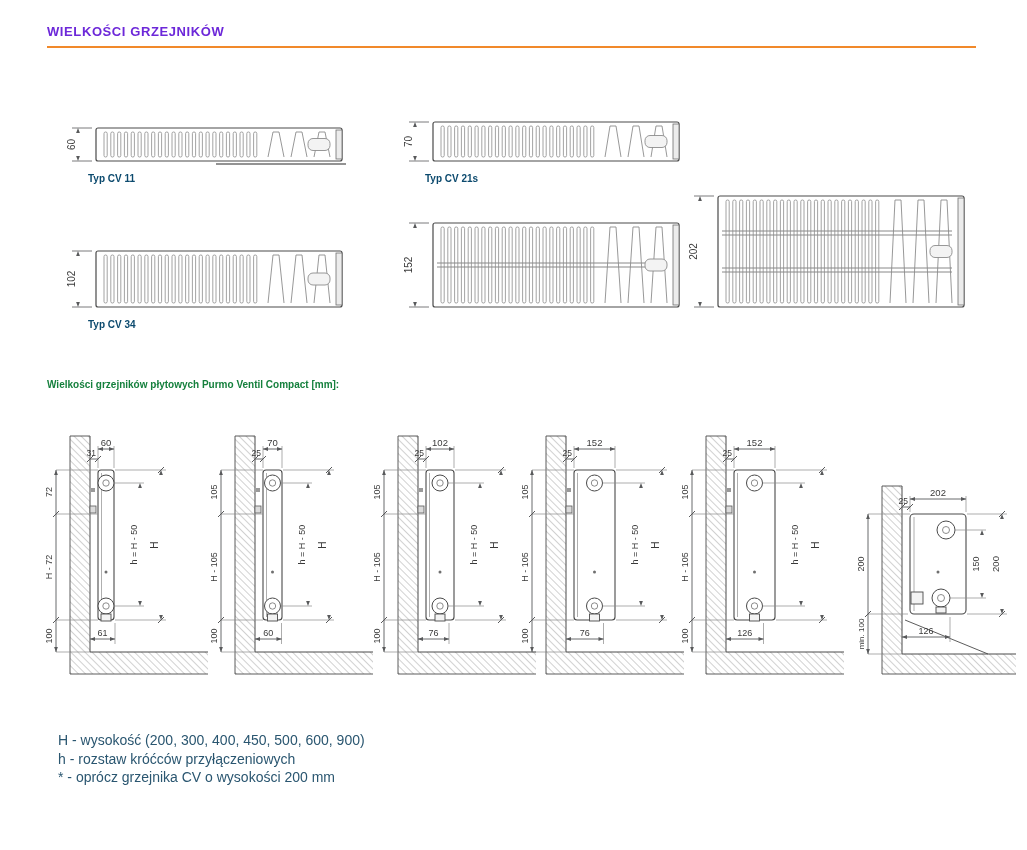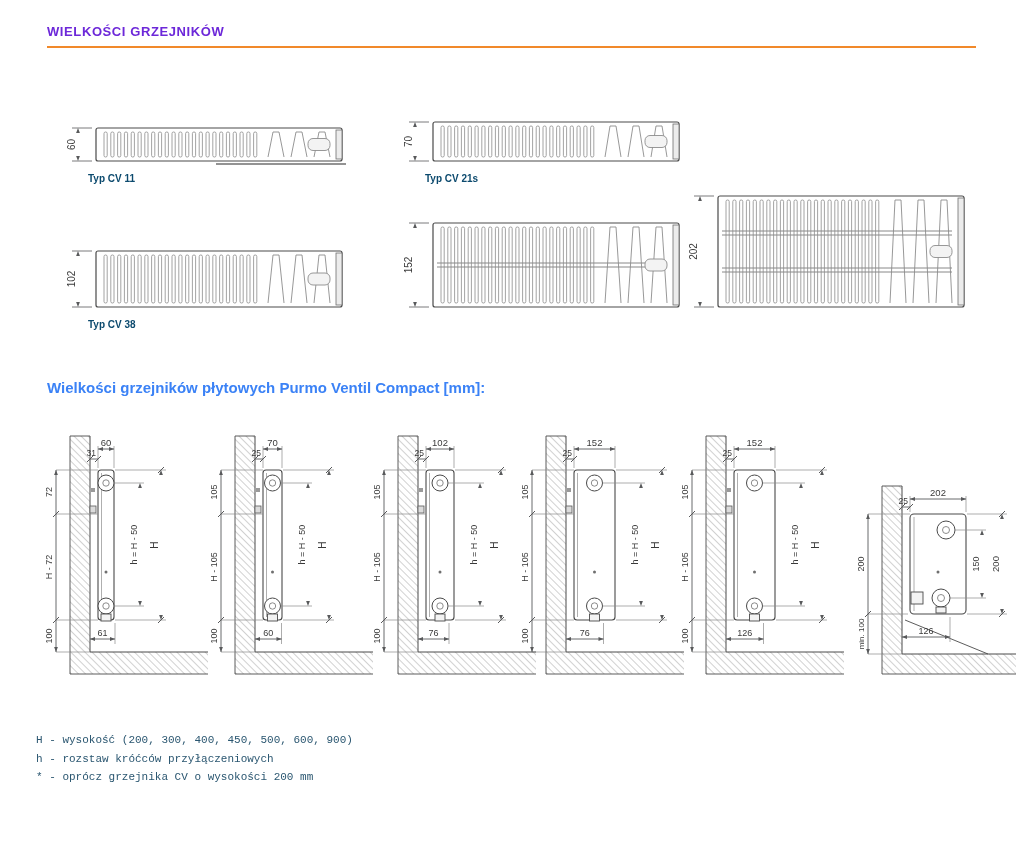--- a/index.html
+++ b/index.html
@@ -4,23 +4,23 @@
 <style>
   html,body{margin:0;padding:0;background:#ffffff;}
   body{width:1027px;height:850px;font-family:"Liberation Sans",sans-serif;}
   #app{position:relative;width:1027px;height:850px;background:#fff;overflow:hidden;}
   .page-title{position:absolute;left:47px;top:24px;font-size:13px;font-weight:bold;
               color:#6d28d9;letter-spacing:.6px;}
   .title-rule{position:absolute;left:47px;top:46px;width:929px;height:0;border-top:2px solid #F1892A;}
   .cs-block{position:absolute;}
   .cs-block svg{display:block;}
   .typ-label{margin:7px 0 0 30px;font-size:10px;font-weight:bold;color:#0C4A6E;}
-  .section-title{position:absolute;left:47px;top:379px;font-size:15px;font-weight:bold;color:#3b82f6;}
+  .section-title{position:absolute;left:47px;top:379px;font-size:10px;font-weight:bold;color:#15803d;}
   .sv-block{position:absolute;}
-  .legend{position:absolute;left:36px;top:731px;font-size:11px;color:#2A5670;line-height:18.5px;font-family:Liberation Mono, monospace;}
+  .legend{position:absolute;left:58px;top:731px;font-size:14px;color:#2A5670;line-height:18.5px;}
   .legend div{white-space:nowrap;}
   svg text{font-family:"Liberation Sans",sans-serif;}
 </style>
 </head>
 <body>
 
 <div id="app">
 
   <div class="page-title">WIELKOŚCI GRZEJNIKÓW</div>
   <div class="title-rule"></div>
@@ -137,21 +137,21 @@
         <rect x="175.20000000000005" y="9" width="3.2" height="48" fill="none" stroke="#8c8c8c" stroke-width="0.8" rx="1.5"></rect>
         <rect x="182.00000000000006" y="9" width="3.2" height="48" fill="none" stroke="#8c8c8c" stroke-width="0.8" rx="1.5"></rect>
         <rect x="188.80000000000007" y="9" width="3.2" height="48" fill="none" stroke="#8c8c8c" stroke-width="0.8" rx="1.5"></rect>
         <rect x="195.60000000000008" y="9" width="3.2" height="48" fill="none" stroke="#8c8c8c" stroke-width="0.8" rx="1.5"></rect>
         <path d="M210,57 L215,9 L221,9 L226,57" fill="none" stroke="#8c8c8c" stroke-width="0.9"></path>
         <path d="M233,57 L238,9 L244,9 L249,57" fill="none" stroke="#8c8c8c" stroke-width="0.9"></path>
         <path d="M256,57 L261,9 L267,9 L272,57" fill="none" stroke="#8c8c8c" stroke-width="0.9"></path>
         <rect x="250" y="27" width="22" height="12" rx="5" fill="#f3f3f3" stroke="#8c8c8c" stroke-width="0.9"></rect>
         <rect x="278" y="7" width="6" height="52" fill="#ececec" stroke="#6f6f6f" stroke-width="0.8"></rect>
       </svg>
-    <div class="typ-label">Typ CV 38</div>
+    <div class="typ-label">Typ CV 34</div>
   </div>
   <div class="cs-block" style="left:395px;top:218px;">
     <svg class="cs" viewBox="0 0 290 94" width="290" height="94">
         <line x1="14" y1="5" x2="34" y2="5" stroke="#58595b" stroke-width="0.8"></line>
         <line x1="14" y1="89" x2="34" y2="89" stroke="#58595b" stroke-width="0.8"></line>
         <line x1="20" y1="5" x2="89" y2="#58595b" stroke="0.9" stroke-width="1"></line>
         <path d="M20,5 L18.1,10 L21.9,10 Z" fill="#58595b"></path>
         <path d="M20,89 L18.1,84 L21.9,84 Z" fill="#58595b"></path>
         <text x="16.5" y="47" fill="#3a3a3a" font-size="10" text-anchor="middle" transform="rotate(-90 16.5 47)">152</text>
         <rect x="38" y="5" width="246" height="84" fill="#fff" stroke="#4a4a4a" stroke-width="1.2" rx="2"></rect>

